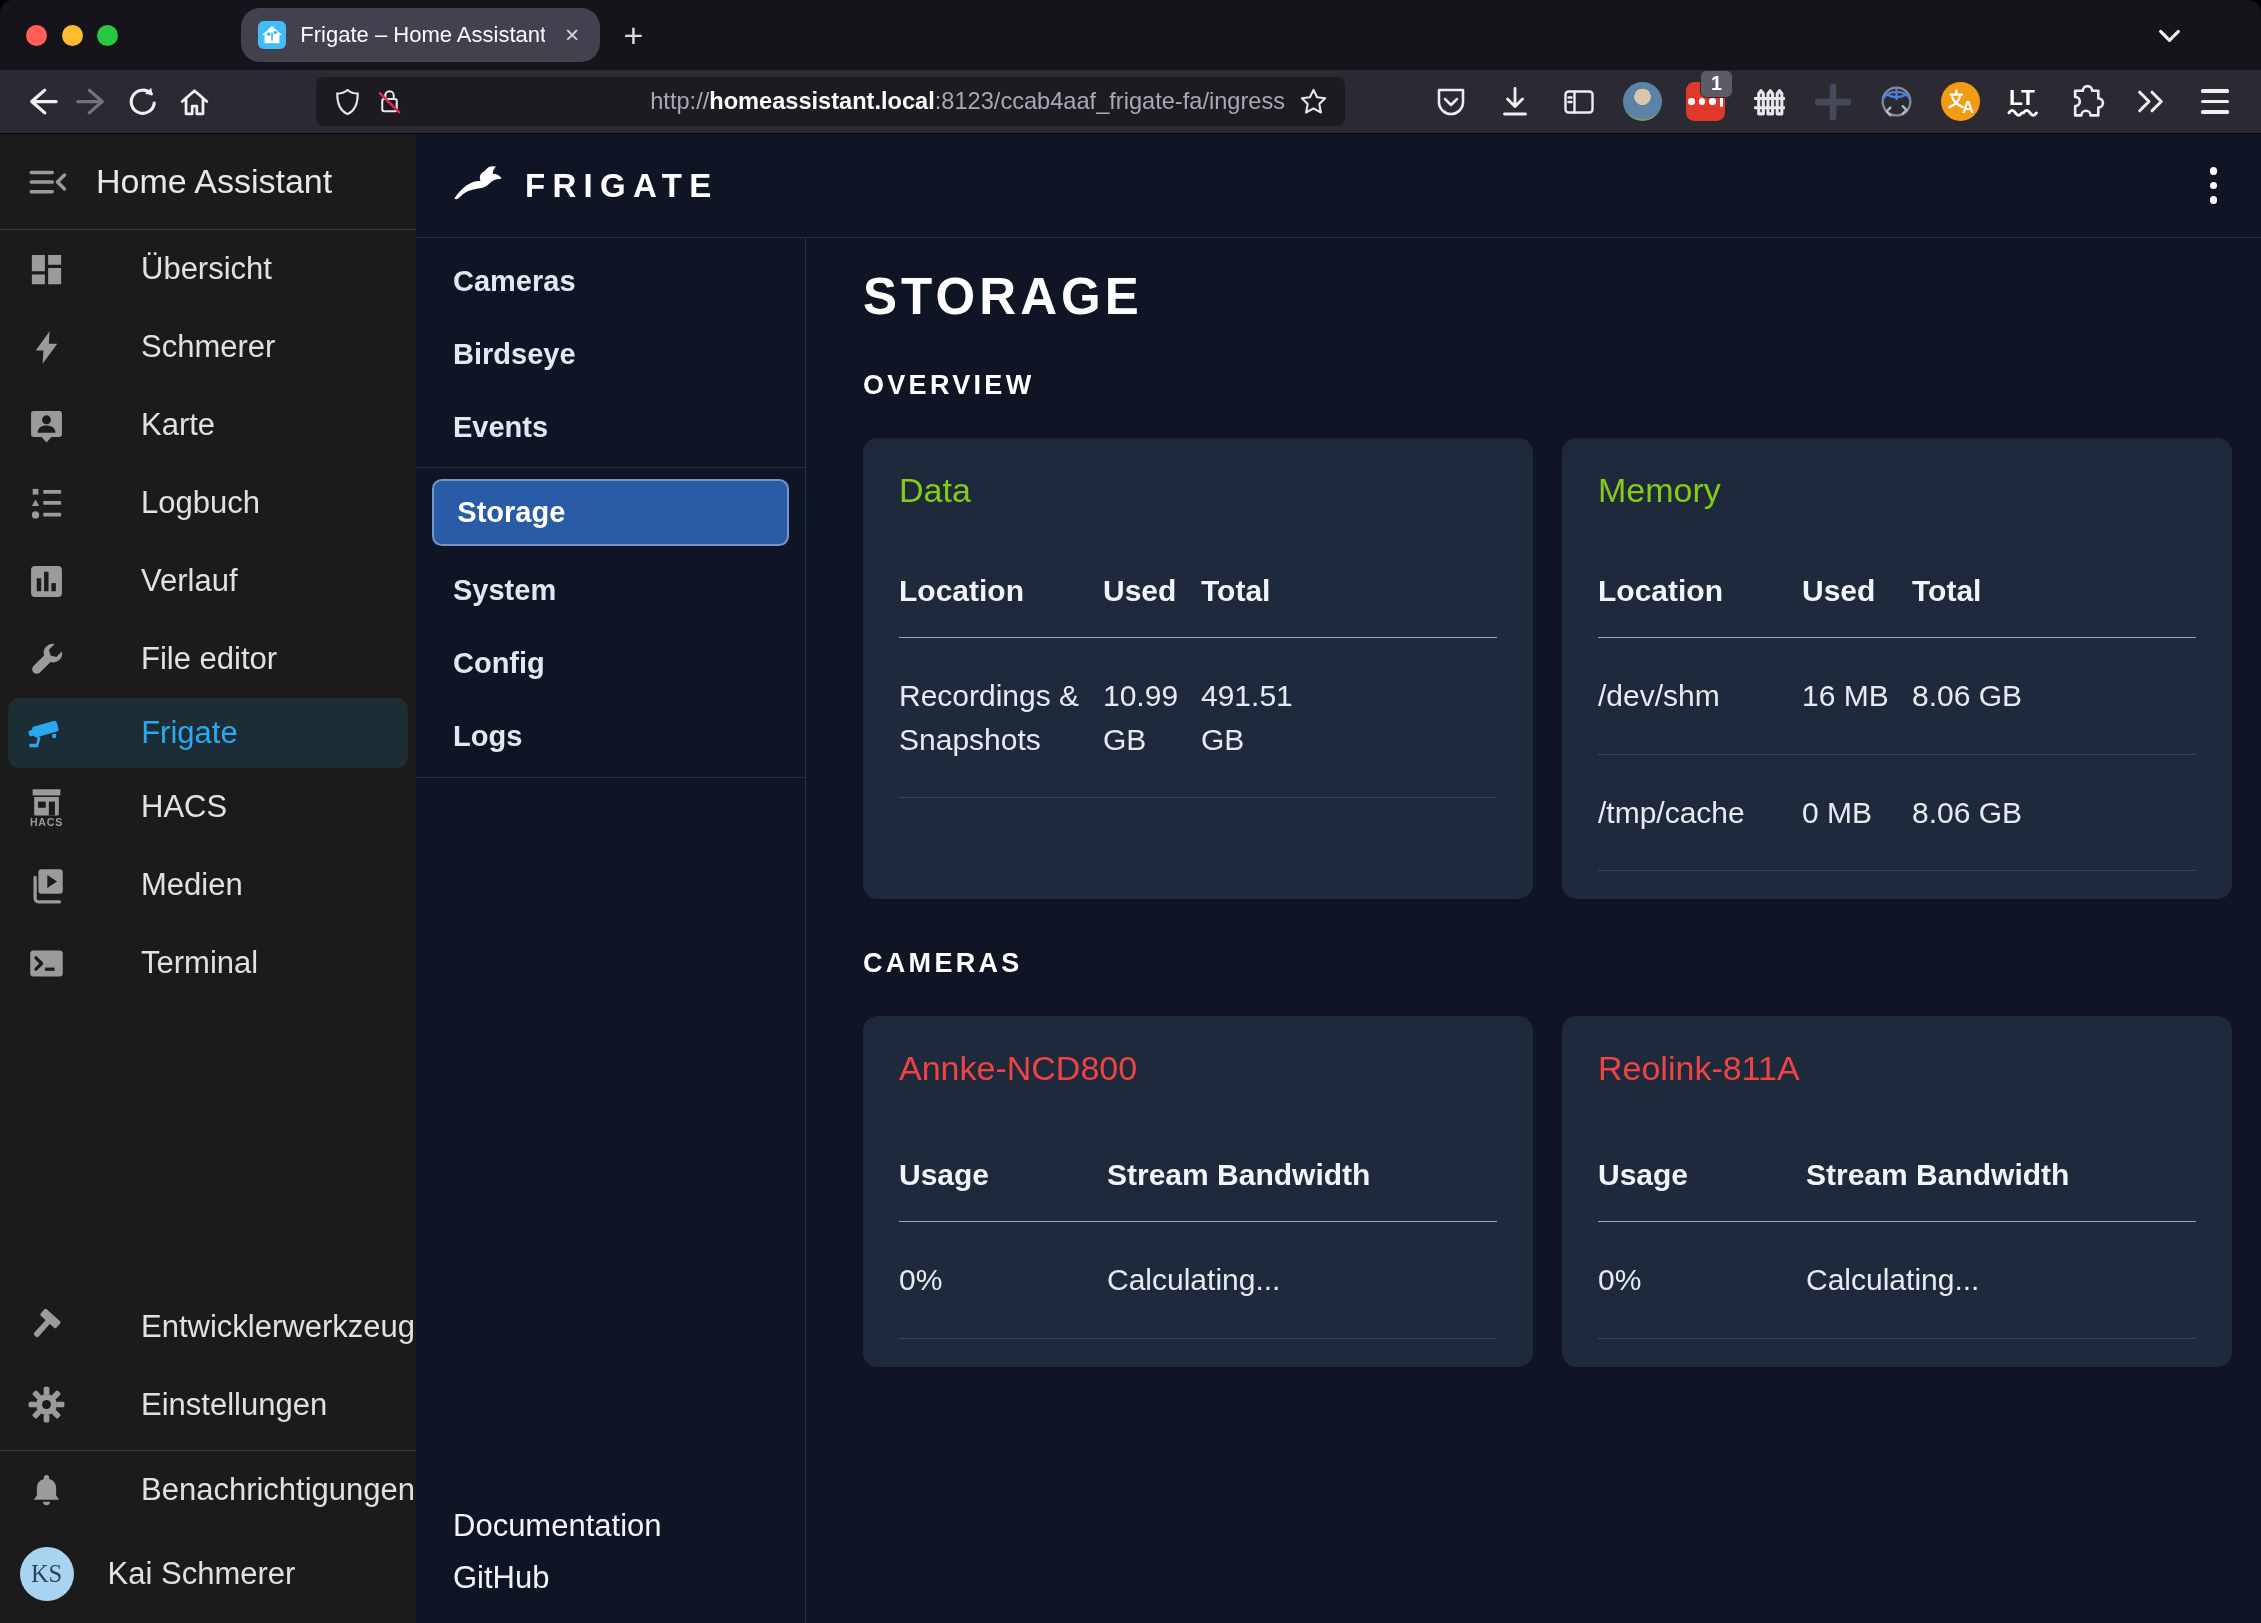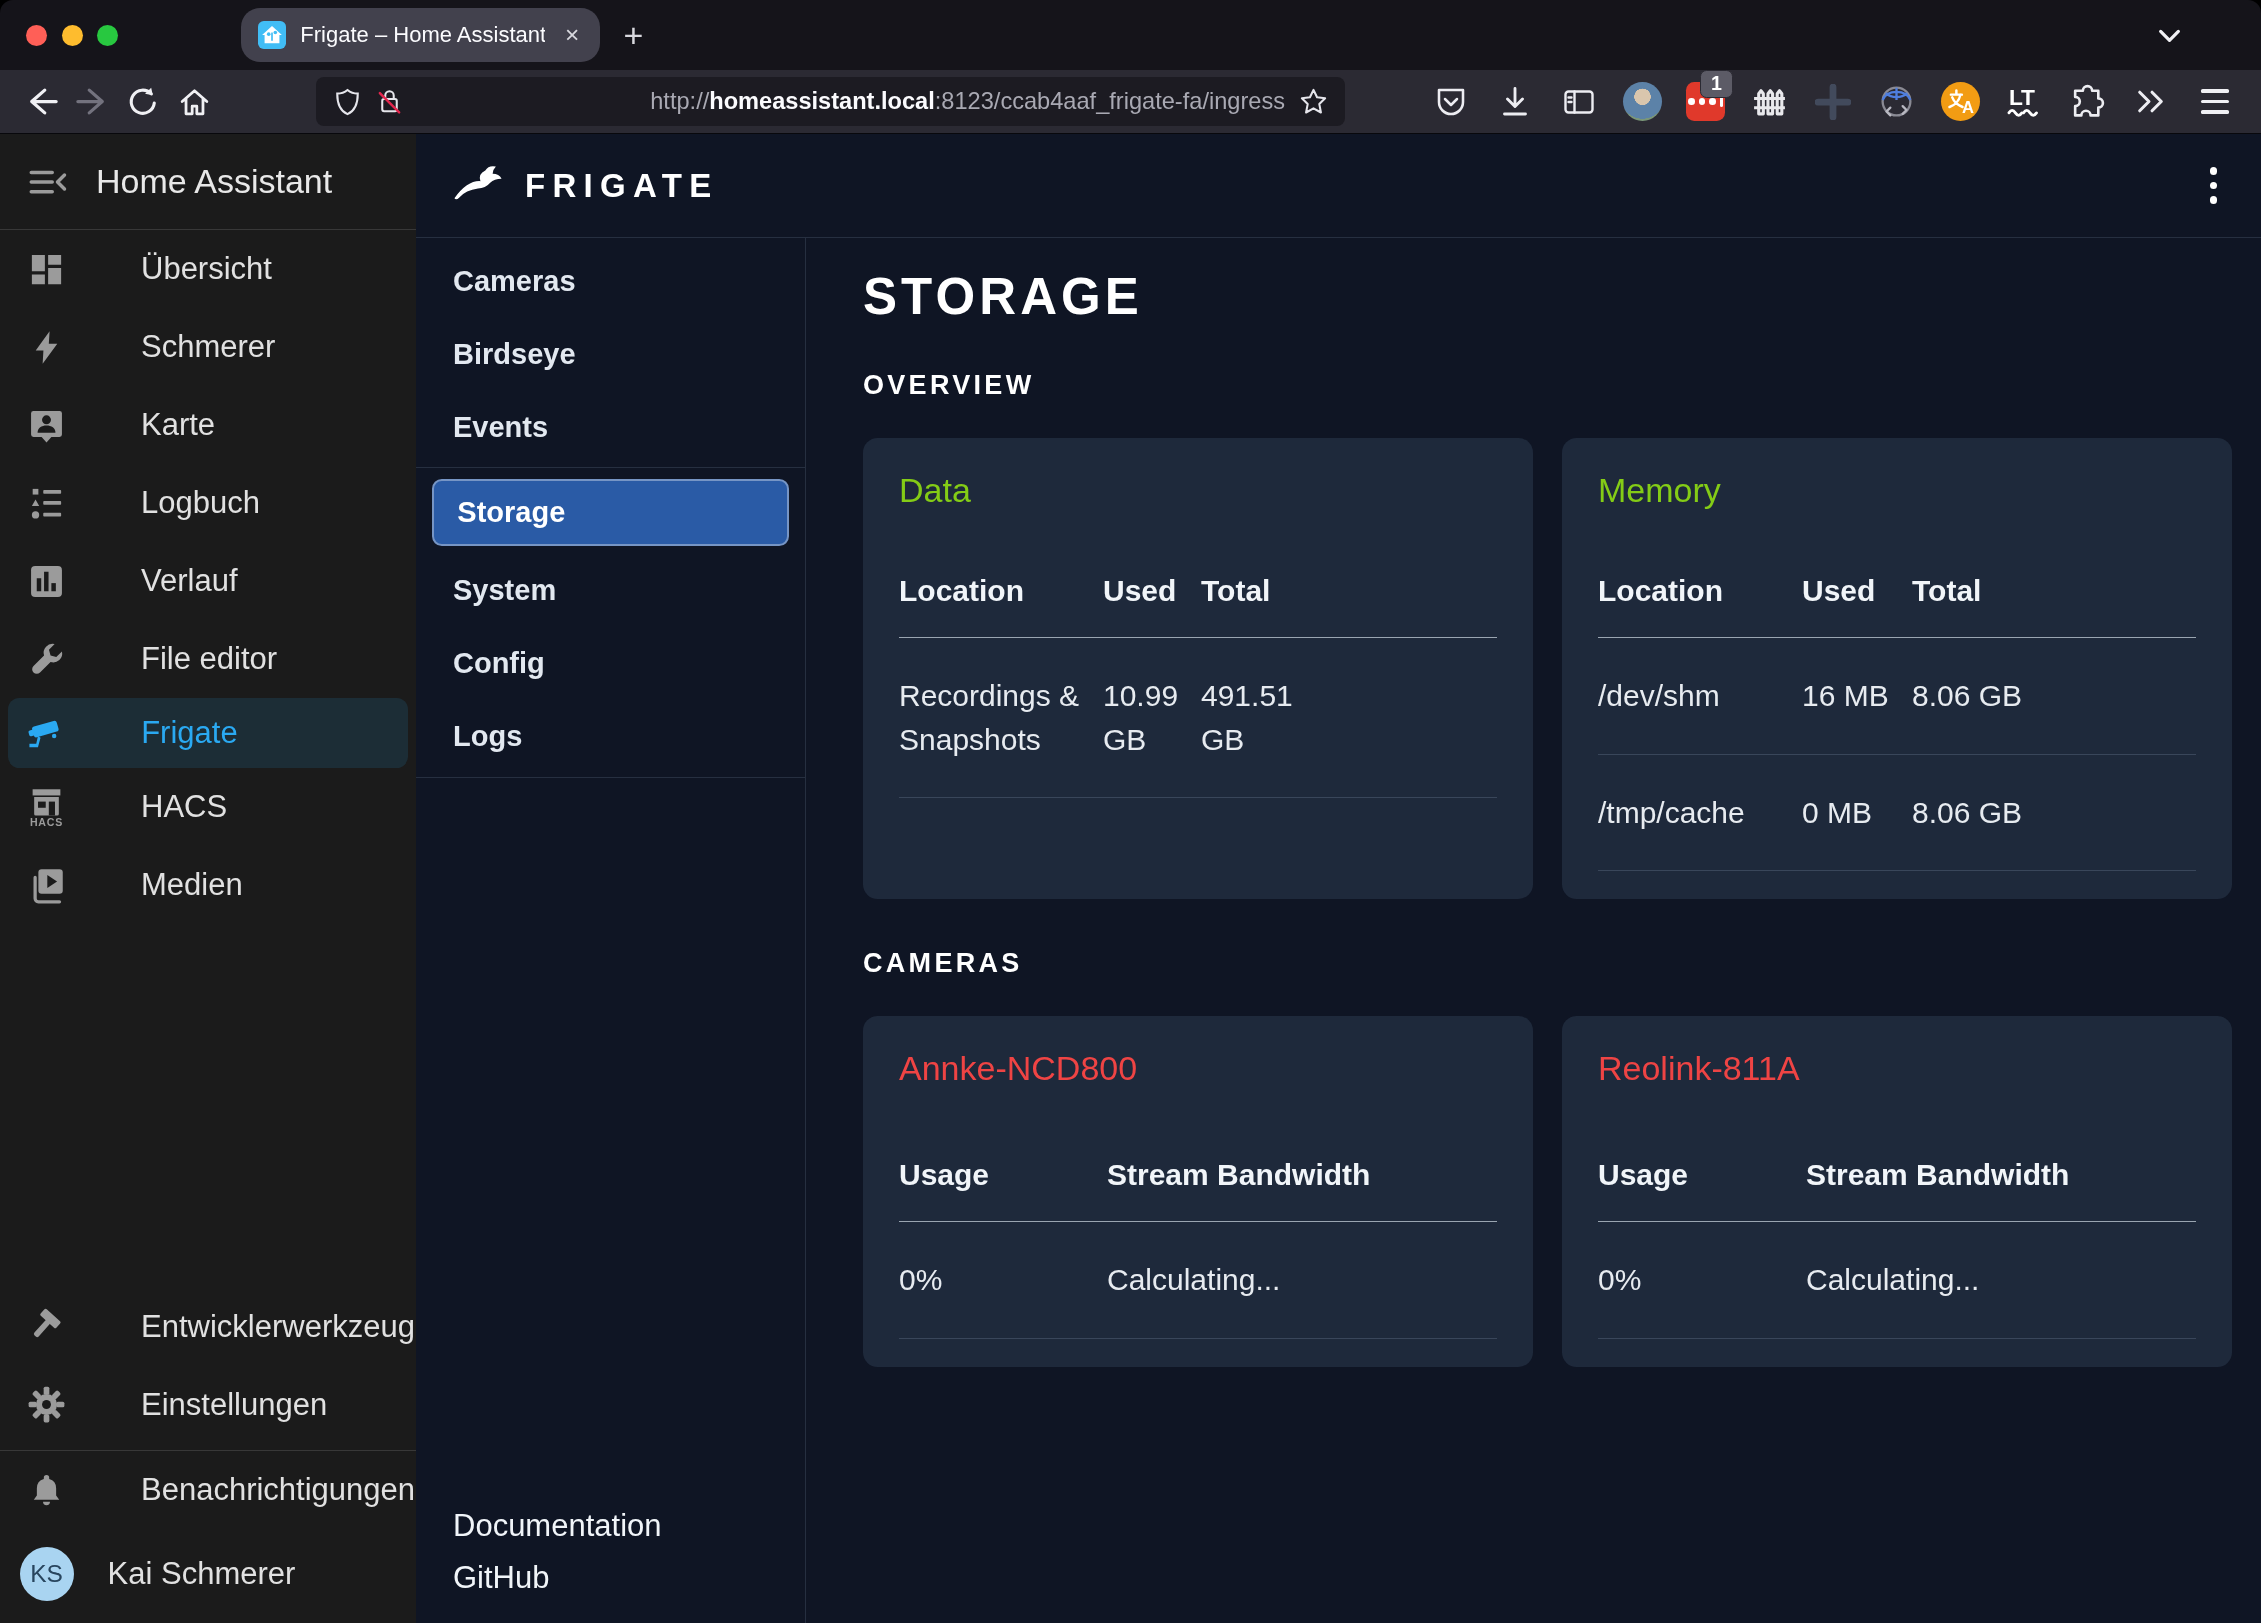--- a/index.html
+++ b/index.html
@@ -47,21 +47,21 @@
   .ha-header { height:96px; display:flex; align-items:center; gap:28px; padding-left:26px; border-bottom:0.8px solid #383838; flex:0 0 auto; }
   .ha-title { font-size:34px; color:#e8e8e8; font-weight:400; }
   .ha-item { height:78px; display:flex; align-items:center; padding-left:26px; gap:74px; color:#e1e1e1; font-size:31px; }
   .ha-item .ico { width:41px; height:41px; color:#9b9b9b; display:flex; align-items:center; justify-content:center; flex-direction:column; flex:0 0 auto; }
   .ha-item.selected { background:rgba(42,169,242,.13); border-radius:11.4px; margin:0 8.2px; padding-left:18px; height:70px; color:#2aa9f2; }
   .ha-item.selected .ico { color:#2aa9f2; }
   .ha-spacer { flex:1; }
   .ha-divider { border-top:0.8px solid #383838; margin-top:6.5px; }
   .badge { min-width:36px; height:36px; background:#f5a02c; color:#fff; border-radius:50%; display:flex; align-items:center; justify-content:center; font-size:22px; margin-left:auto; margin-right:29px; }
   .ha-profile { height:90px; display:flex; align-items:center; gap:34px; padding-left:19.6px; margin-bottom:4.9px; }
-  .ks { width:54px; height:54px; border-radius:50%; background:#a9d4f1; color:#28455e; font-size:24.5px; display:flex; align-items:center; justify-content:center; }
+  .ks { width:54px; height:54px; border-radius:50%; background:#a9d4f1; color:#28455e; font-size:24.5px; display:flex; align-items:center; justify-content:center;font-family:Liberation Serif, serif; }
   .hacs-txt { font-size:10.6px; letter-spacing:0.8px; color:#9b9b9b; font-weight:700; margin-top:-3.3px; }
 
   
   .frigate { flex:1; background:#0f1524; display:flex; flex-direction:column; min-width:0; }
   .fr-header { height:104px; display:flex; align-items:center; padding:0 36px; border-bottom:0.8px solid #262f40; flex:0 0 auto; }
   .fr-brand { display:flex; align-items:center; gap:21px; color:#fff; }
   .fr-brand-name { font-size:33px; font-weight:800; letter-spacing:7.3px; }
   .kebab { margin-left:auto; display:flex; flex-direction:column; gap:7.3px; padding:4.9px 8.2px; }
   .kebab i { width:7.3px; height:7.3px; background:#fff; border-radius:50%; }
   .fr-body { flex:1; display:flex; min-height:0; }
@@ -346,20 +346,30 @@
       <div class="ha-item" data-interactable="true">
         <span class="ico" data-interactable="false">
             <svg width="39" height="39" viewBox="0 0 48 48">
               <path d="M10 14 V40 a4 4 0 0 0 4 4 H40" fill="none" stroke="currentColor" stroke-width="4" stroke-linecap="round"></path>
               <rect x="14" y="4" width="30" height="30" rx="4" fill="currentColor"></rect>
               <path d="M25 11 L37 19 L25 27 Z" fill="#1b1b1b"></path>
             </svg>
           </span>
         <span data-interactable="false">Medien</span>
       </div>
+      <div class="ha-item" data-interactable="true">
+        <span class="ico" data-interactable="false">
+            <svg width="39" height="39" viewBox="0 0 48 48">
+              <rect x="4" y="8" width="40" height="32" rx="4" fill="currentColor"></rect>
+              <path d="M11 17 L18 24 L11 31" fill="none" stroke="#1b1b1b" stroke-width="4" stroke-linecap="round" stroke-linejoin="round"></path>
+              <rect x="22" y="29" width="12" height="4" fill="#1b1b1b"></rect>
+            </svg>
+          </span>
+        <span data-interactable="false">Terminal</span>
+      </div>
 
       <div class="ha-spacer" data-interactable="false"></div>
 
       <div class="ha-item" data-interactable="true">
         <span class="ico" data-interactable="false">
             <svg width="39" height="39" viewBox="0 0 48 48" fill="currentColor">
               <g transform="rotate(42 24 24)">
                 <rect x="8" y="8" width="26" height="11" rx="2"></rect>
                 <rect x="18" y="17" width="7" height="25" rx="2.5"></rect>
               </g>

